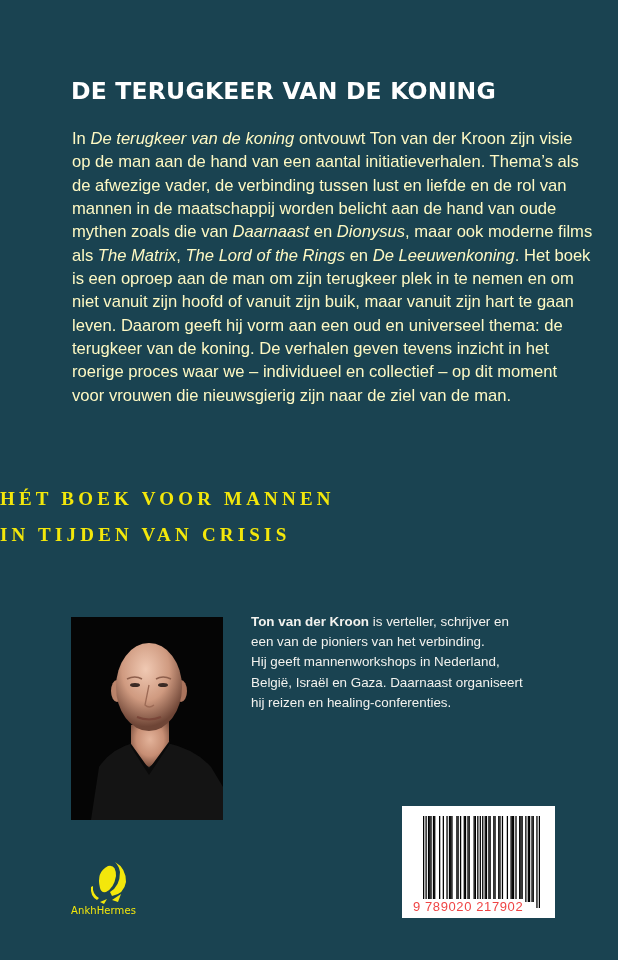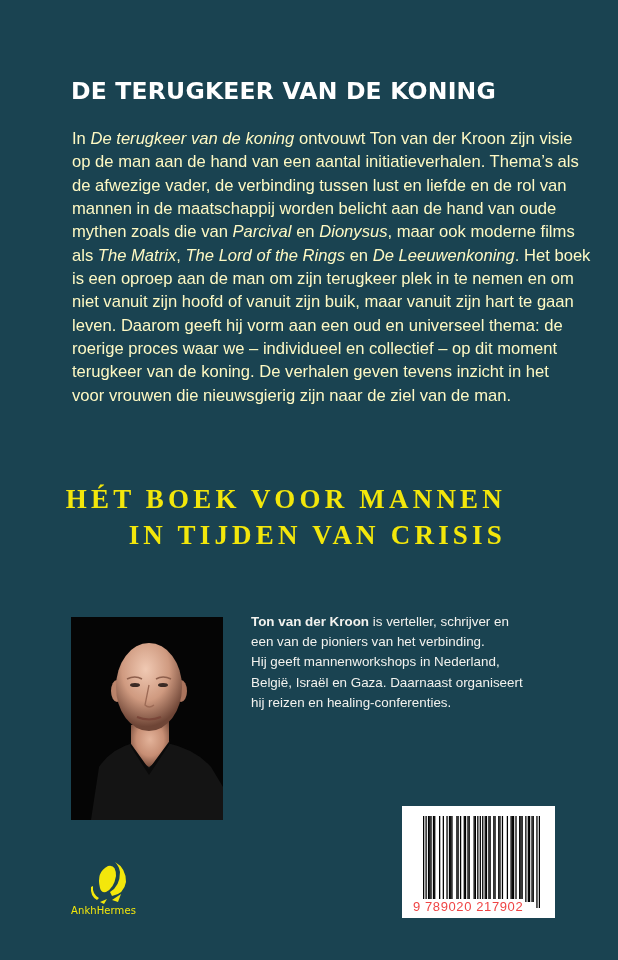--- a/index.html
+++ b/index.html
@@ -31,24 +31,24 @@
       font-size: 16.6px;
       line-height: 23.35px;
       color: #fef9c3;
     }
     .blurb .ln { display: block; white-space: nowrap; }
     .blurb i { font-style: italic; }
     .tagline {
       position: absolute;
       left: 0;
       width: 506px;
-      text-align: right;
+      text-align: left;
       font-family: "Liberation Serif", serif;
       font-weight: bold;
-      font-size: 27px;
+      font-size: 19px;
       letter-spacing: 4.2px;
       color: #f3e70b;
       line-height: 36px;
     }
     .tag1 { top: 481px; }
     .tag2 { top: 517px; }
     .photo {
       position: absolute;
       left: 71px;
       top: 617px;
@@ -122,27 +122,27 @@
 
 <div>
 
   <div class="title">DE TERUGKEER VAN DE KONING</div>
 
   <div class="blurb" id="blurb">
       <span class="ln"><span>In </span><i>De terugkeer van de koning</i><span> ontvouwt Ton van der Kroon zijn visie</span></span>
       <span class="ln"><span>op de man aan de hand van een aantal initiatieverhalen. Thema’s als</span></span>
       <span class="ln"><span>de afwezige vader, de verbinding tussen lust en liefde en de rol van</span></span>
       <span class="ln"><span>mannen in de maatschappij worden belicht aan de hand van oude</span></span>
-      <span class="ln"><span>mythen zoals die van </span><i>Parcival</i><span> en </span><i>Dionysus</i><span>, maar ook moderne films</span></span>
+      <span class="ln"><span>mythen zoals die van </span><i>Daarnaast</i><span> en </span><i>Dionysus</i><span>, maar ook moderne films</span></span>
       <span class="ln"><span>als </span><i>The Matrix</i><span>, </span><i>The Lord of the Rings</i><span> en </span><i>De Leeuwenkoning</i><span>. Het boek</span></span>
       <span class="ln"><span>is een oproep aan de man om zijn terugkeer plek in te nemen en om</span></span>
       <span class="ln"><span>niet vanuit zijn hoofd of vanuit zijn buik, maar vanuit zijn hart te gaan</span></span>
       <span class="ln"><span>leven. Daarom geeft hij vorm aan een oud en universeel thema: de</span></span>
+      <span class="ln"><span>terugkeer van de koning. De verhalen geven tevens inzicht in het</span></span>
       <span class="ln"><span>roerige proces waar we – individueel en collectief – op dit moment</span></span>
-      <span class="ln"><span>terugkeer van de koning. De verhalen geven tevens inzicht in het</span></span>
       <span class="ln"><span>voor vrouwen die nieuwsgierig zijn naar de ziel van de man.</span></span>
     </div>
 
   <div class="tagline tag1">HÉT BOEK VOOR MANNEN</div>
   <div class="tagline tag2">IN TIJDEN VAN CRISIS</div>
 
   <div class="photo">
     <svg width="152" height="203" viewBox="0 0 152 203">
       <defs>
         <radialGradient id="skin" cx="50%" cy="40%" r="60%">

